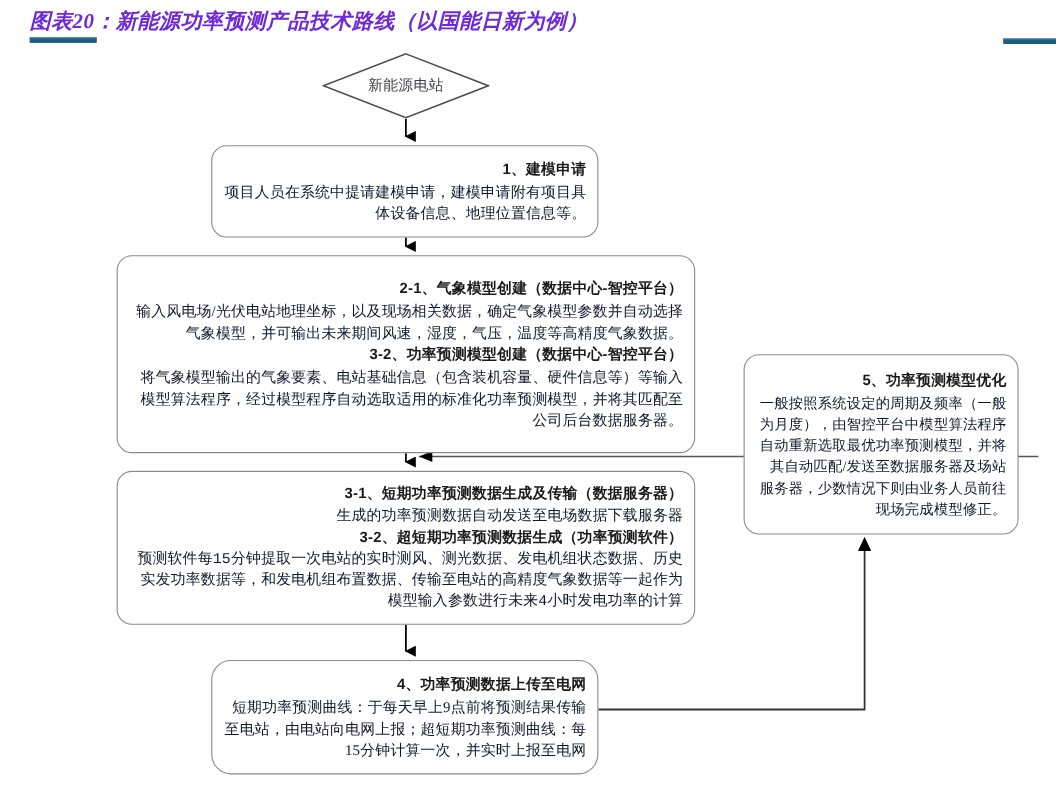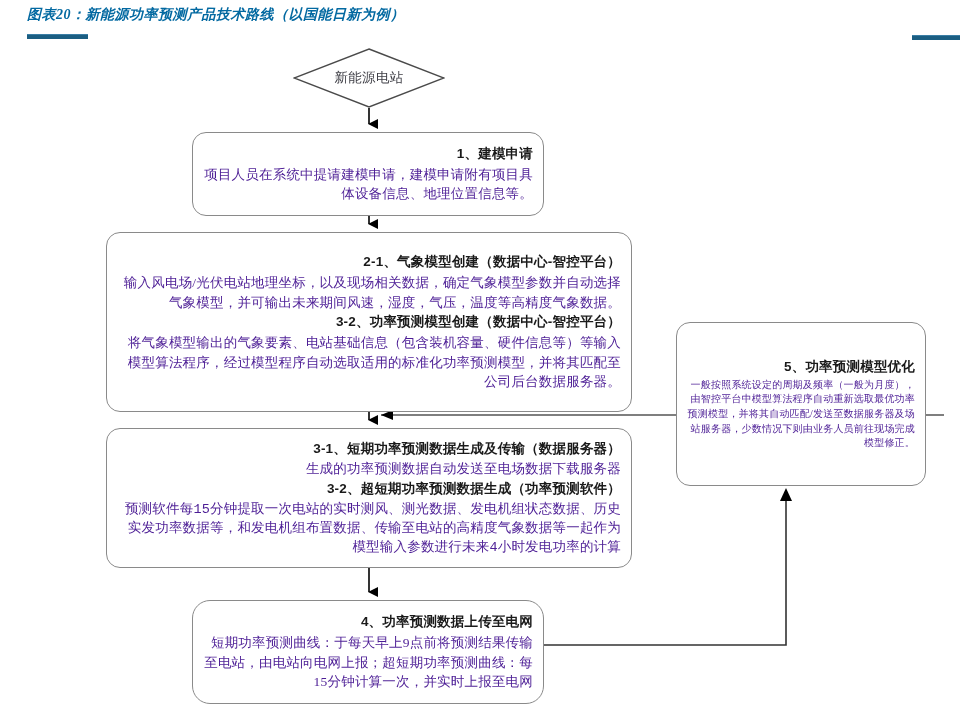--- a/index.html
+++ b/index.html
@@ -23,23 +23,23 @@
     width: 960px;
     height: 44px;
   }
   #chart-title {
     position: absolute;
     left: 27px;
     top: 6px;
     font-family: "Liberation Serif", "DejaVu Serif", serif;
     font-weight: bold;
     font-style: italic;
-    font-size: 14px;
+    font-size: 19px;
     letter-spacing: 0.5px;
-    color: #0369a1;
+    color: #6d28d9;
     white-space: nowrap;
   }
   .rule {
     position: absolute;
     height: 4px;
     background: #1b5e82;
     border-top: 1px solid #3b7ea5;
   }
   #rule-left  { left: 27px;  top: 34px; width: 61px; }
   #rule-right { left: 912px; top: 35px; width: 48px; }
@@ -75,35 +75,35 @@
     font-family: "Liberation Sans", "DejaVu Sans", sans-serif;
     font-weight: bold;
     font-size: 13.5px;
     color: #1a1a1a;
     line-height: 1.55;
     letter-spacing: 0.2px;
   }
   .node .bd {
     font-family: "Liberation Serif", "DejaVu Serif", serif;
     font-size: 13.5px;
-    color: #4c1d95;
+    color: #0f172a;
     line-height: 1.45;
     letter-spacing: 0.2px;
   }
   .node .bd.tight { line-height: 1.42; font-family: Liberation Mono, monospace; }
 
   
   #node-1 { left: 192px; top: 132px; width: 352px; height: 84px; }
   #node-2 { left: 106px; top: 232px; width: 526px; height: 180px; }
   #node-3 { left: 106px; top: 428px; width: 526px; height: 140px; }
   #node-4 { left: 192px; top: 600px; width: 352px; height: 104px; border-radius: 18px; }
   #node-5 { left: 676px; top: 322px; width: 250px; height: 164px; }
 
   #node-5 .hd { font-size: 13.5px; }
-  #node-5 .bd { font-size: 10px; line-height: 1.47; }
+  #node-5 .bd { font-size: 13px; line-height: 1.47; }
 
   
   #node-start {
     position: absolute;
     left: 293px;
     top: 48px;
     width: 152px;
     height: 60px;
   }
   #node-start .dlabel {

